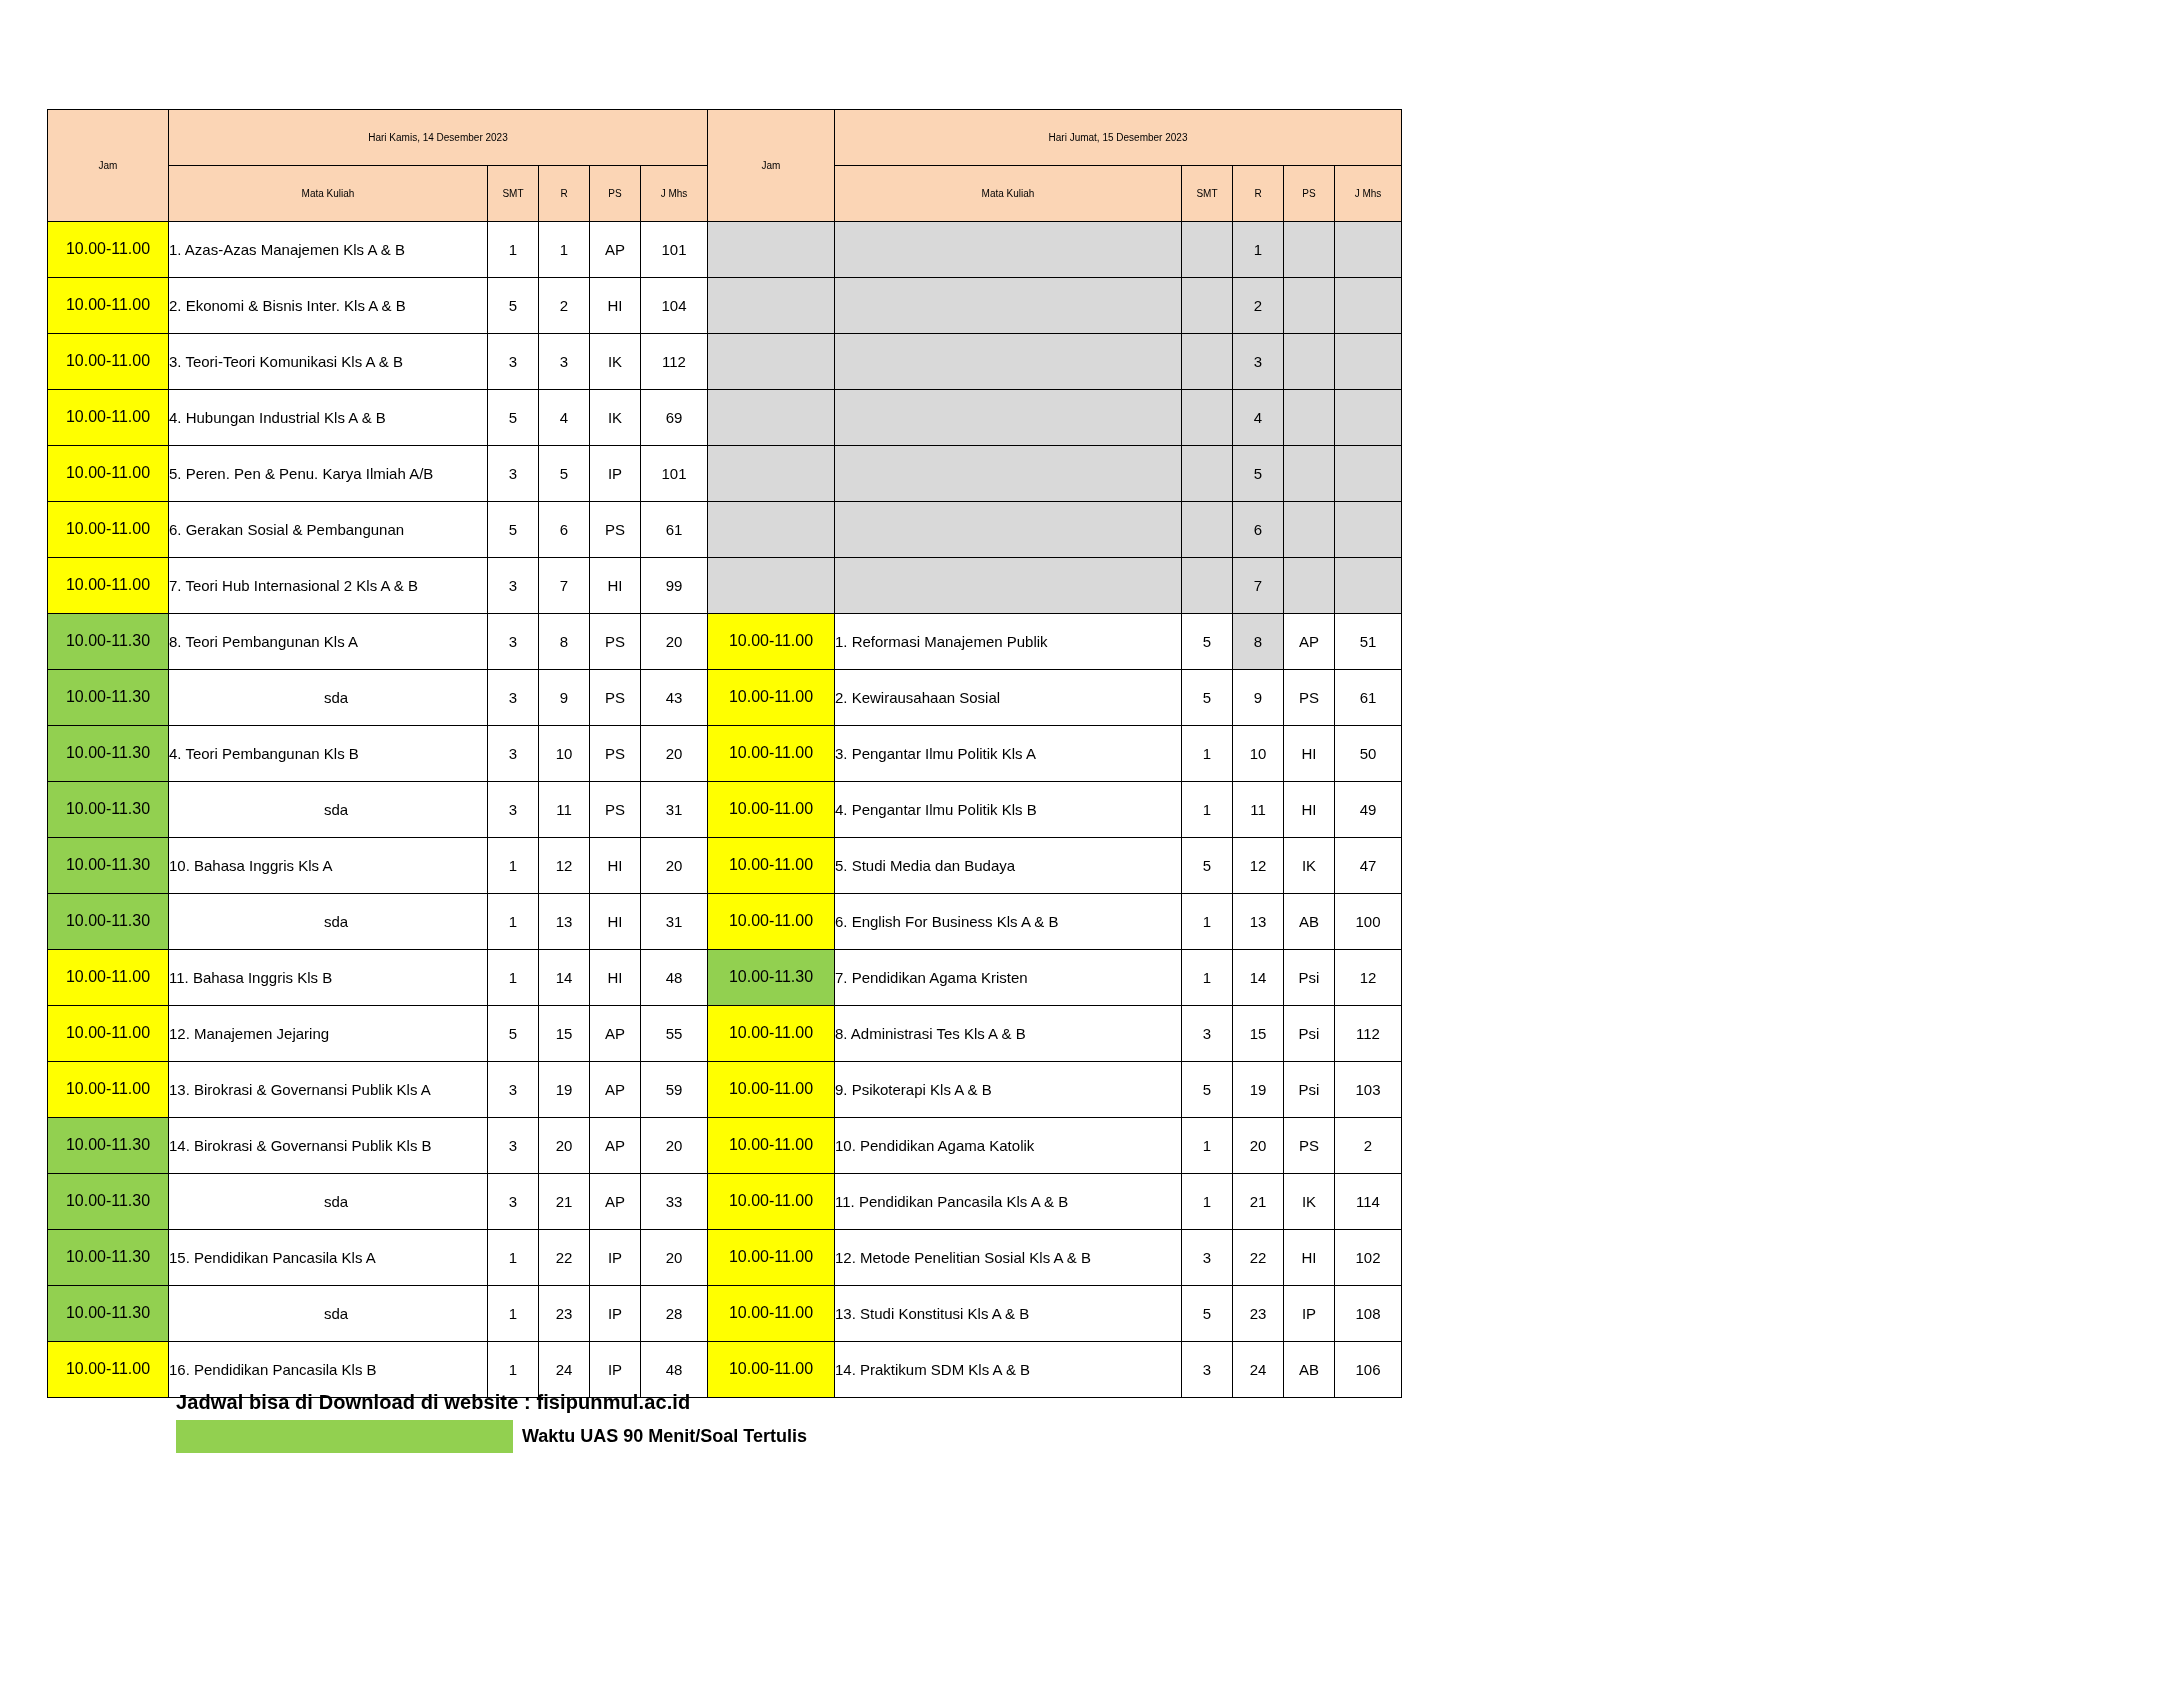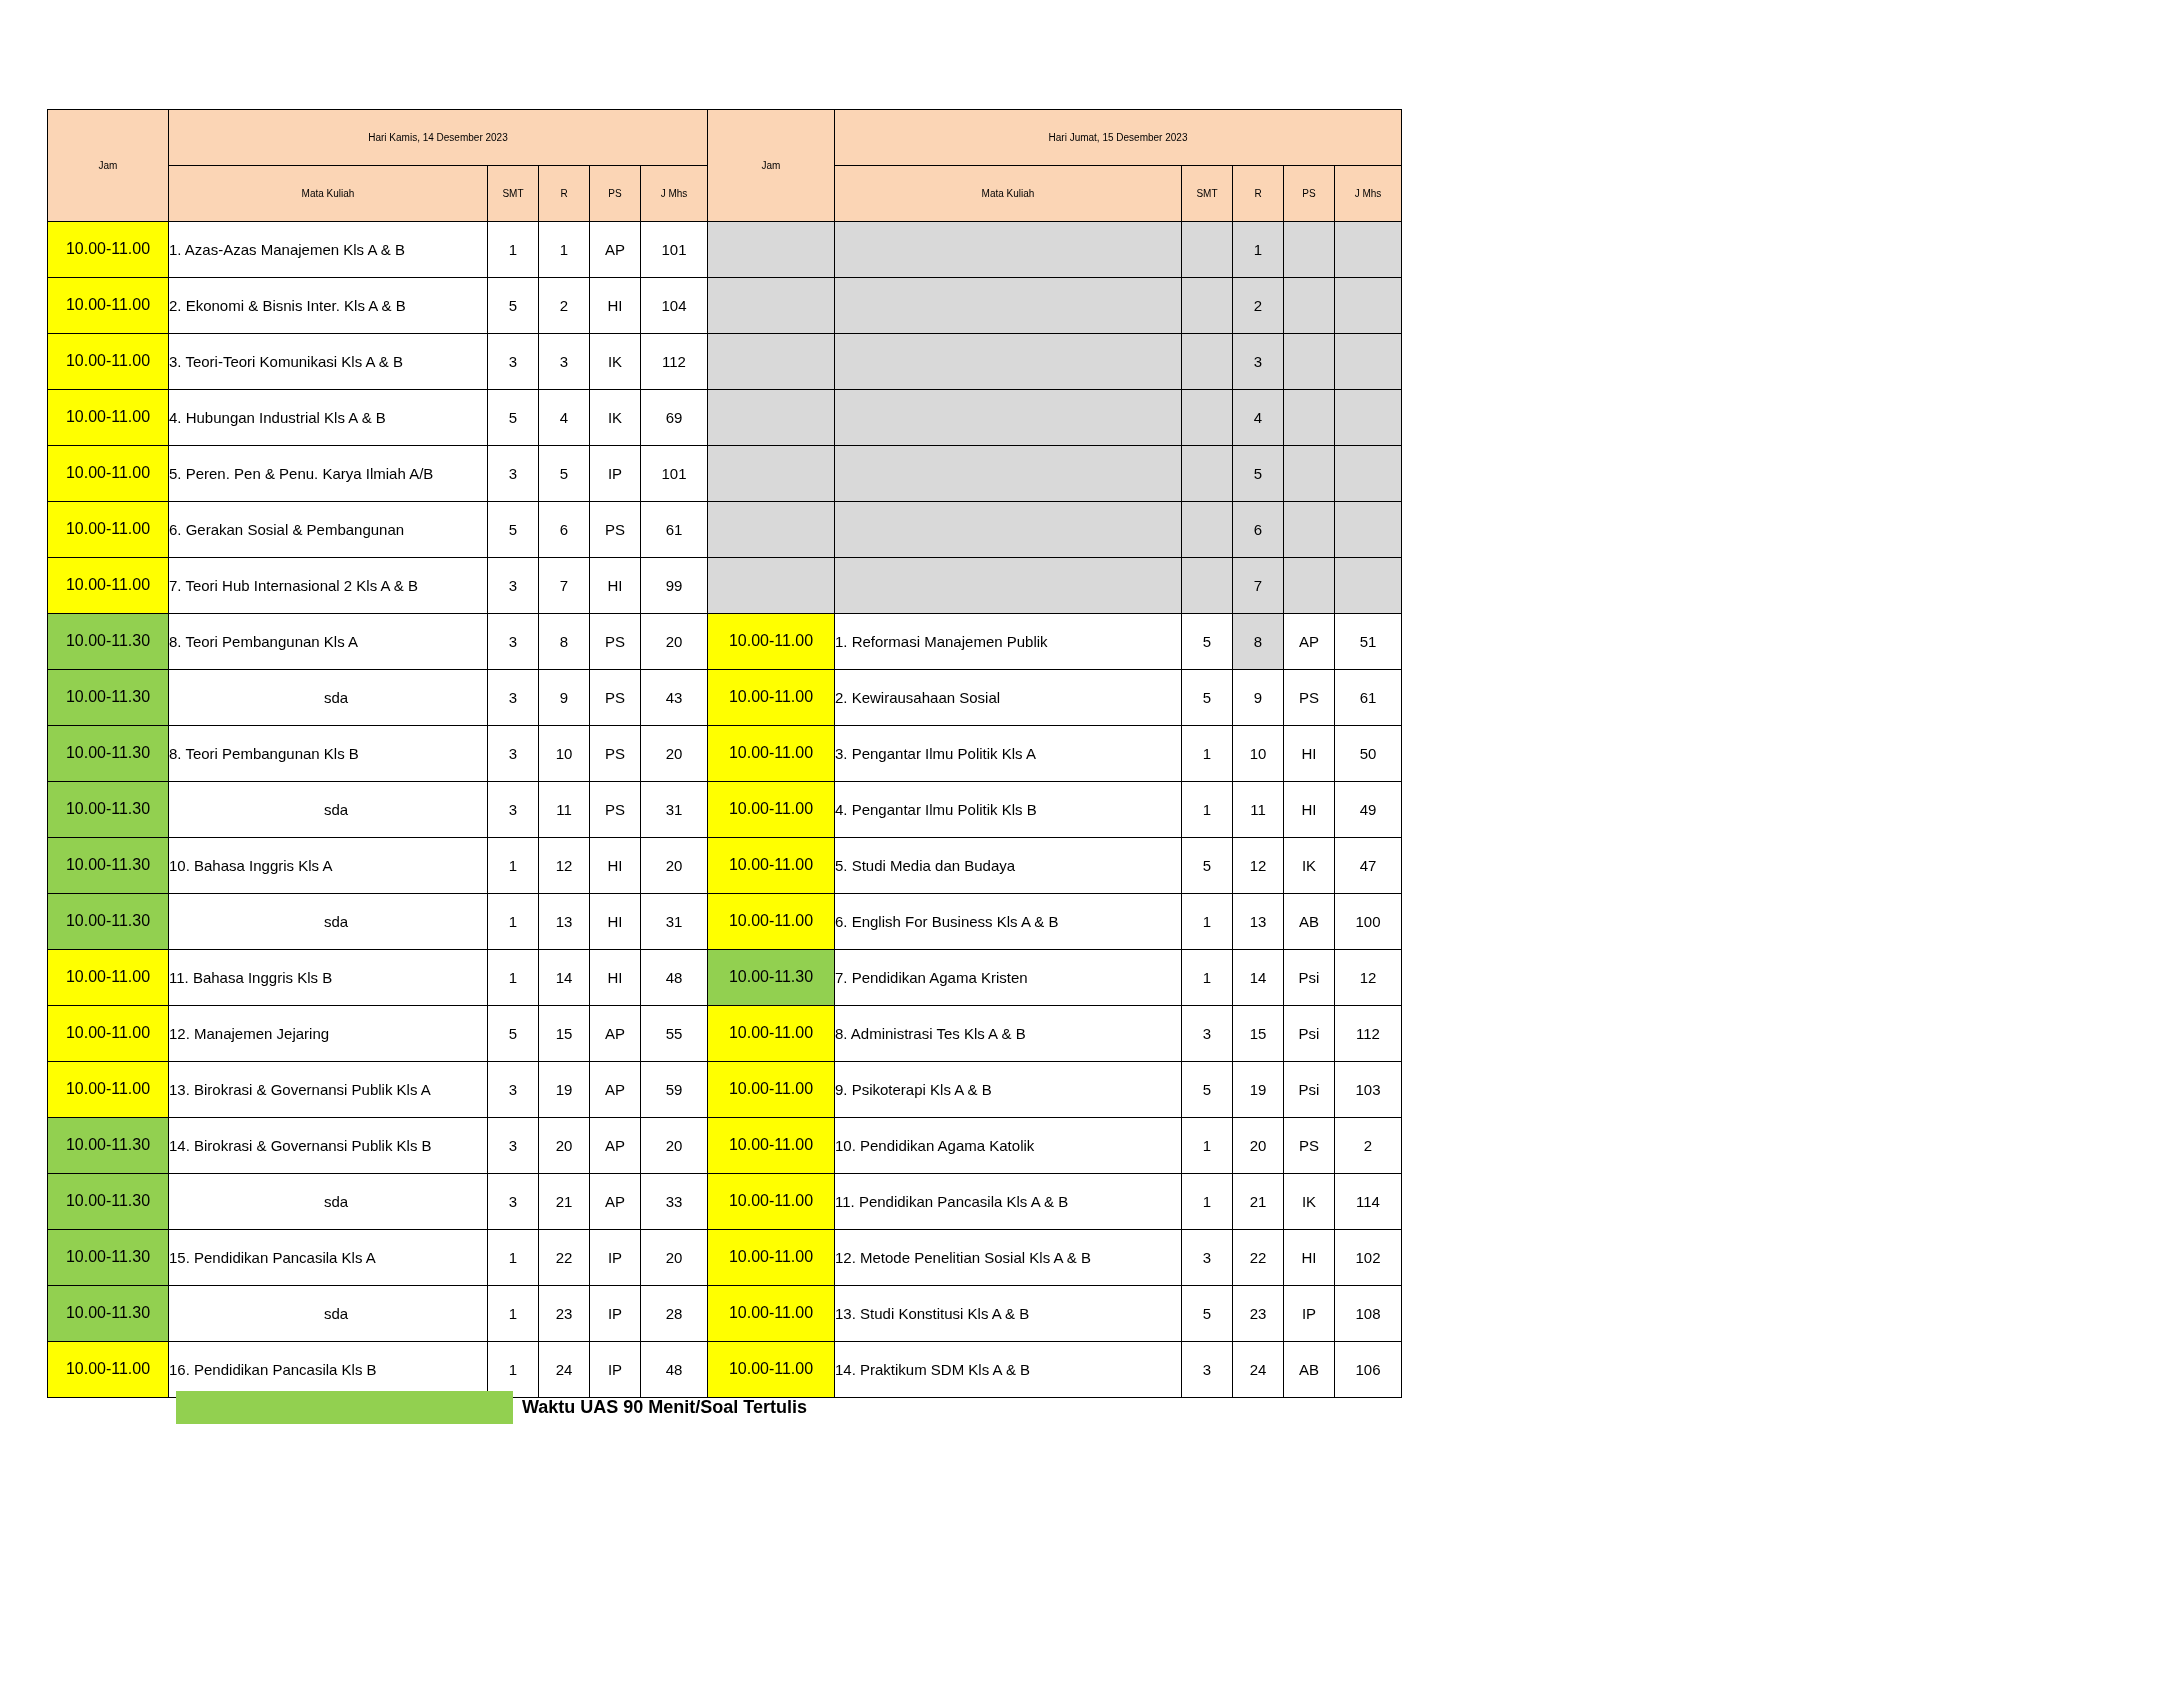--- a/index.html
+++ b/index.html
@@ -285,21 +285,21 @@
           <td class="c-num fill-white">43</td>
           <td class="c-jam fill-yellow">10.00-11.00</td>
           <td class="c-mk fill-white">2. Kewirausahaan Sosial</td>
           <td class="c-num fill-white">5</td>
           <td class="c-num fill-white">9</td>
           <td class="c-num fill-white">PS</td>
           <td class="c-num fill-white">61</td>
         </tr>
         <tr>
           <td class="c-jam fill-green">10.00-11.30</td>
-          <td class="c-mk fill-white">8. Teori Pembangunan Kls B</td>
+          <td class="c-mk fill-white">4. Teori Pembangunan Kls B</td>
           <td class="c-num fill-white">3</td>
           <td class="c-num fill-white">10</td>
           <td class="c-num fill-white">PS</td>
           <td class="c-num fill-white">20</td>
           <td class="c-jam fill-yellow">10.00-11.00</td>
           <td class="c-mk fill-white">3. Pengantar Ilmu Politik Kls A</td>
           <td class="c-num fill-white">1</td>
           <td class="c-num fill-white">10</td>
           <td class="c-num fill-white">HI</td>
           <td class="c-num fill-white">50</td>
@@ -456,18 +456,19 @@
           <td class="c-num fill-white">3</td>
           <td class="c-num fill-white">24</td>
           <td class="c-num fill-white">AB</td>
           <td class="c-num fill-white">106</td>
         </tr>
       </tbody>
   </table>
 </div>
 
 <div id="footer">
+  <div class="note">Jadwal bisa di Download di website : fisipunmul.ac.id</div>
   <div class="legend-row">
     <div class="legend-swatch green"></div>
     <div class="legend-text">Waktu UAS 90 Menit/Soal Tertulis</div>
   </div>
 </div>
 
 
 </body></html>

